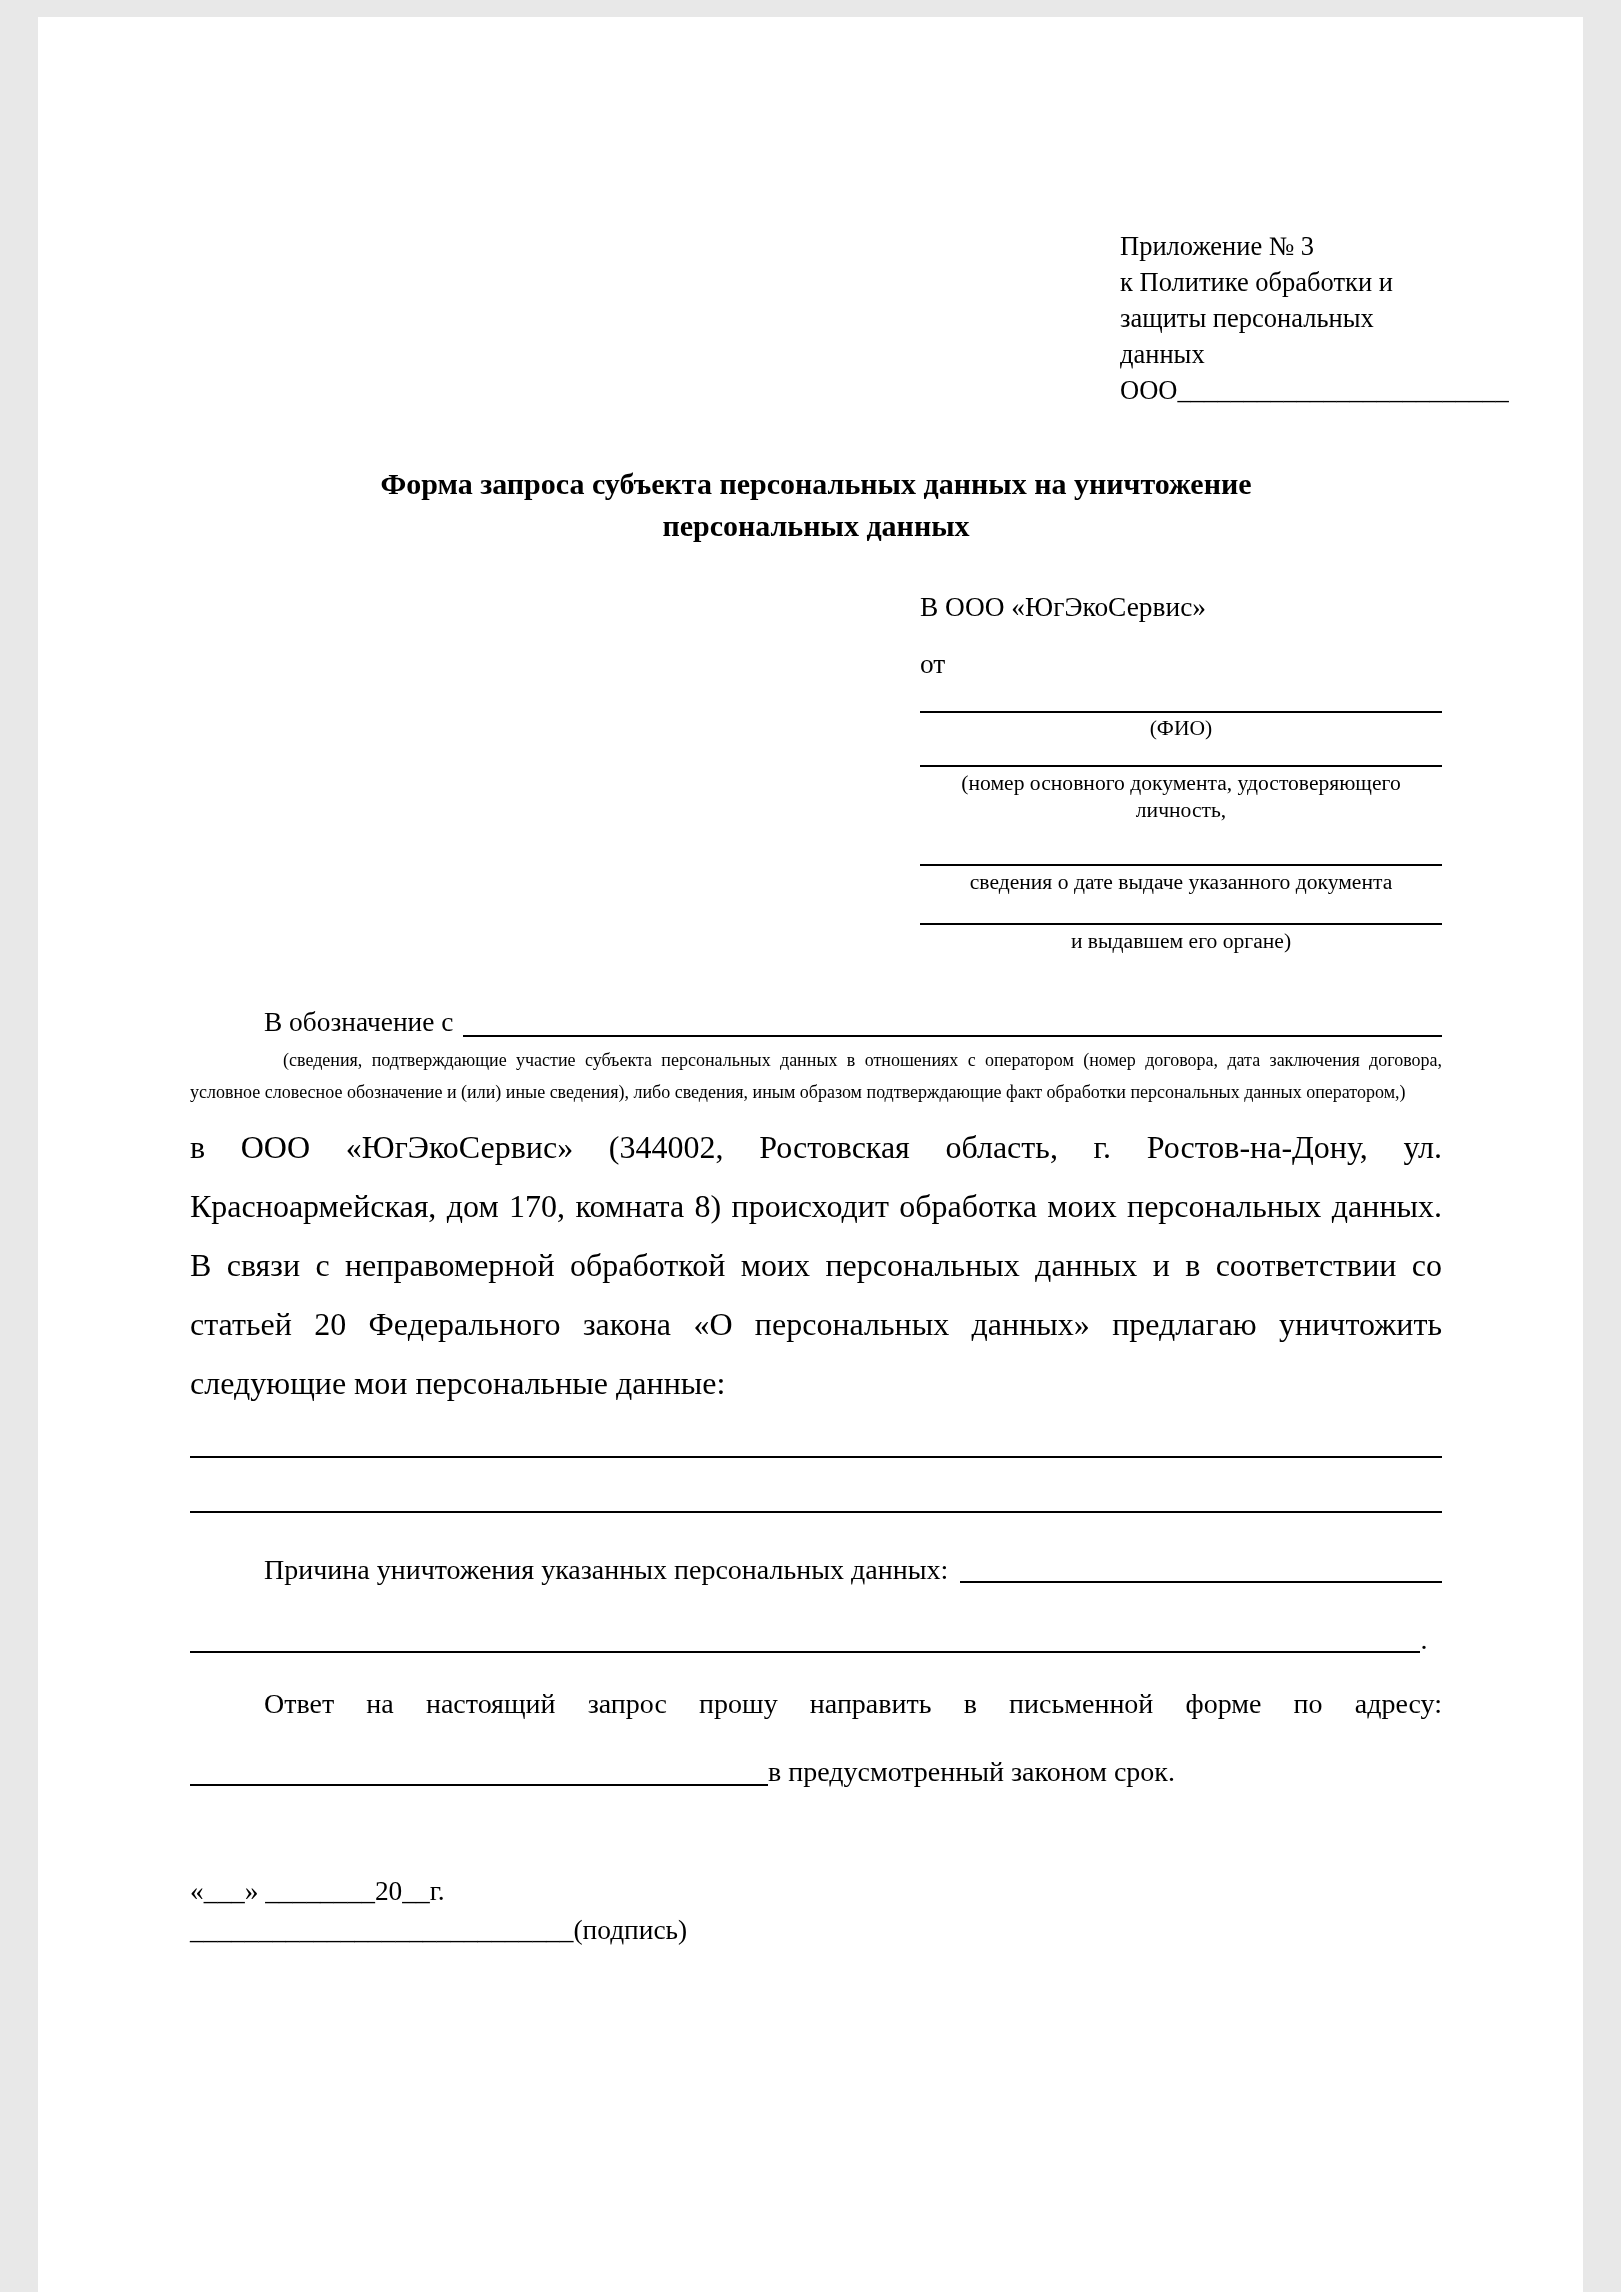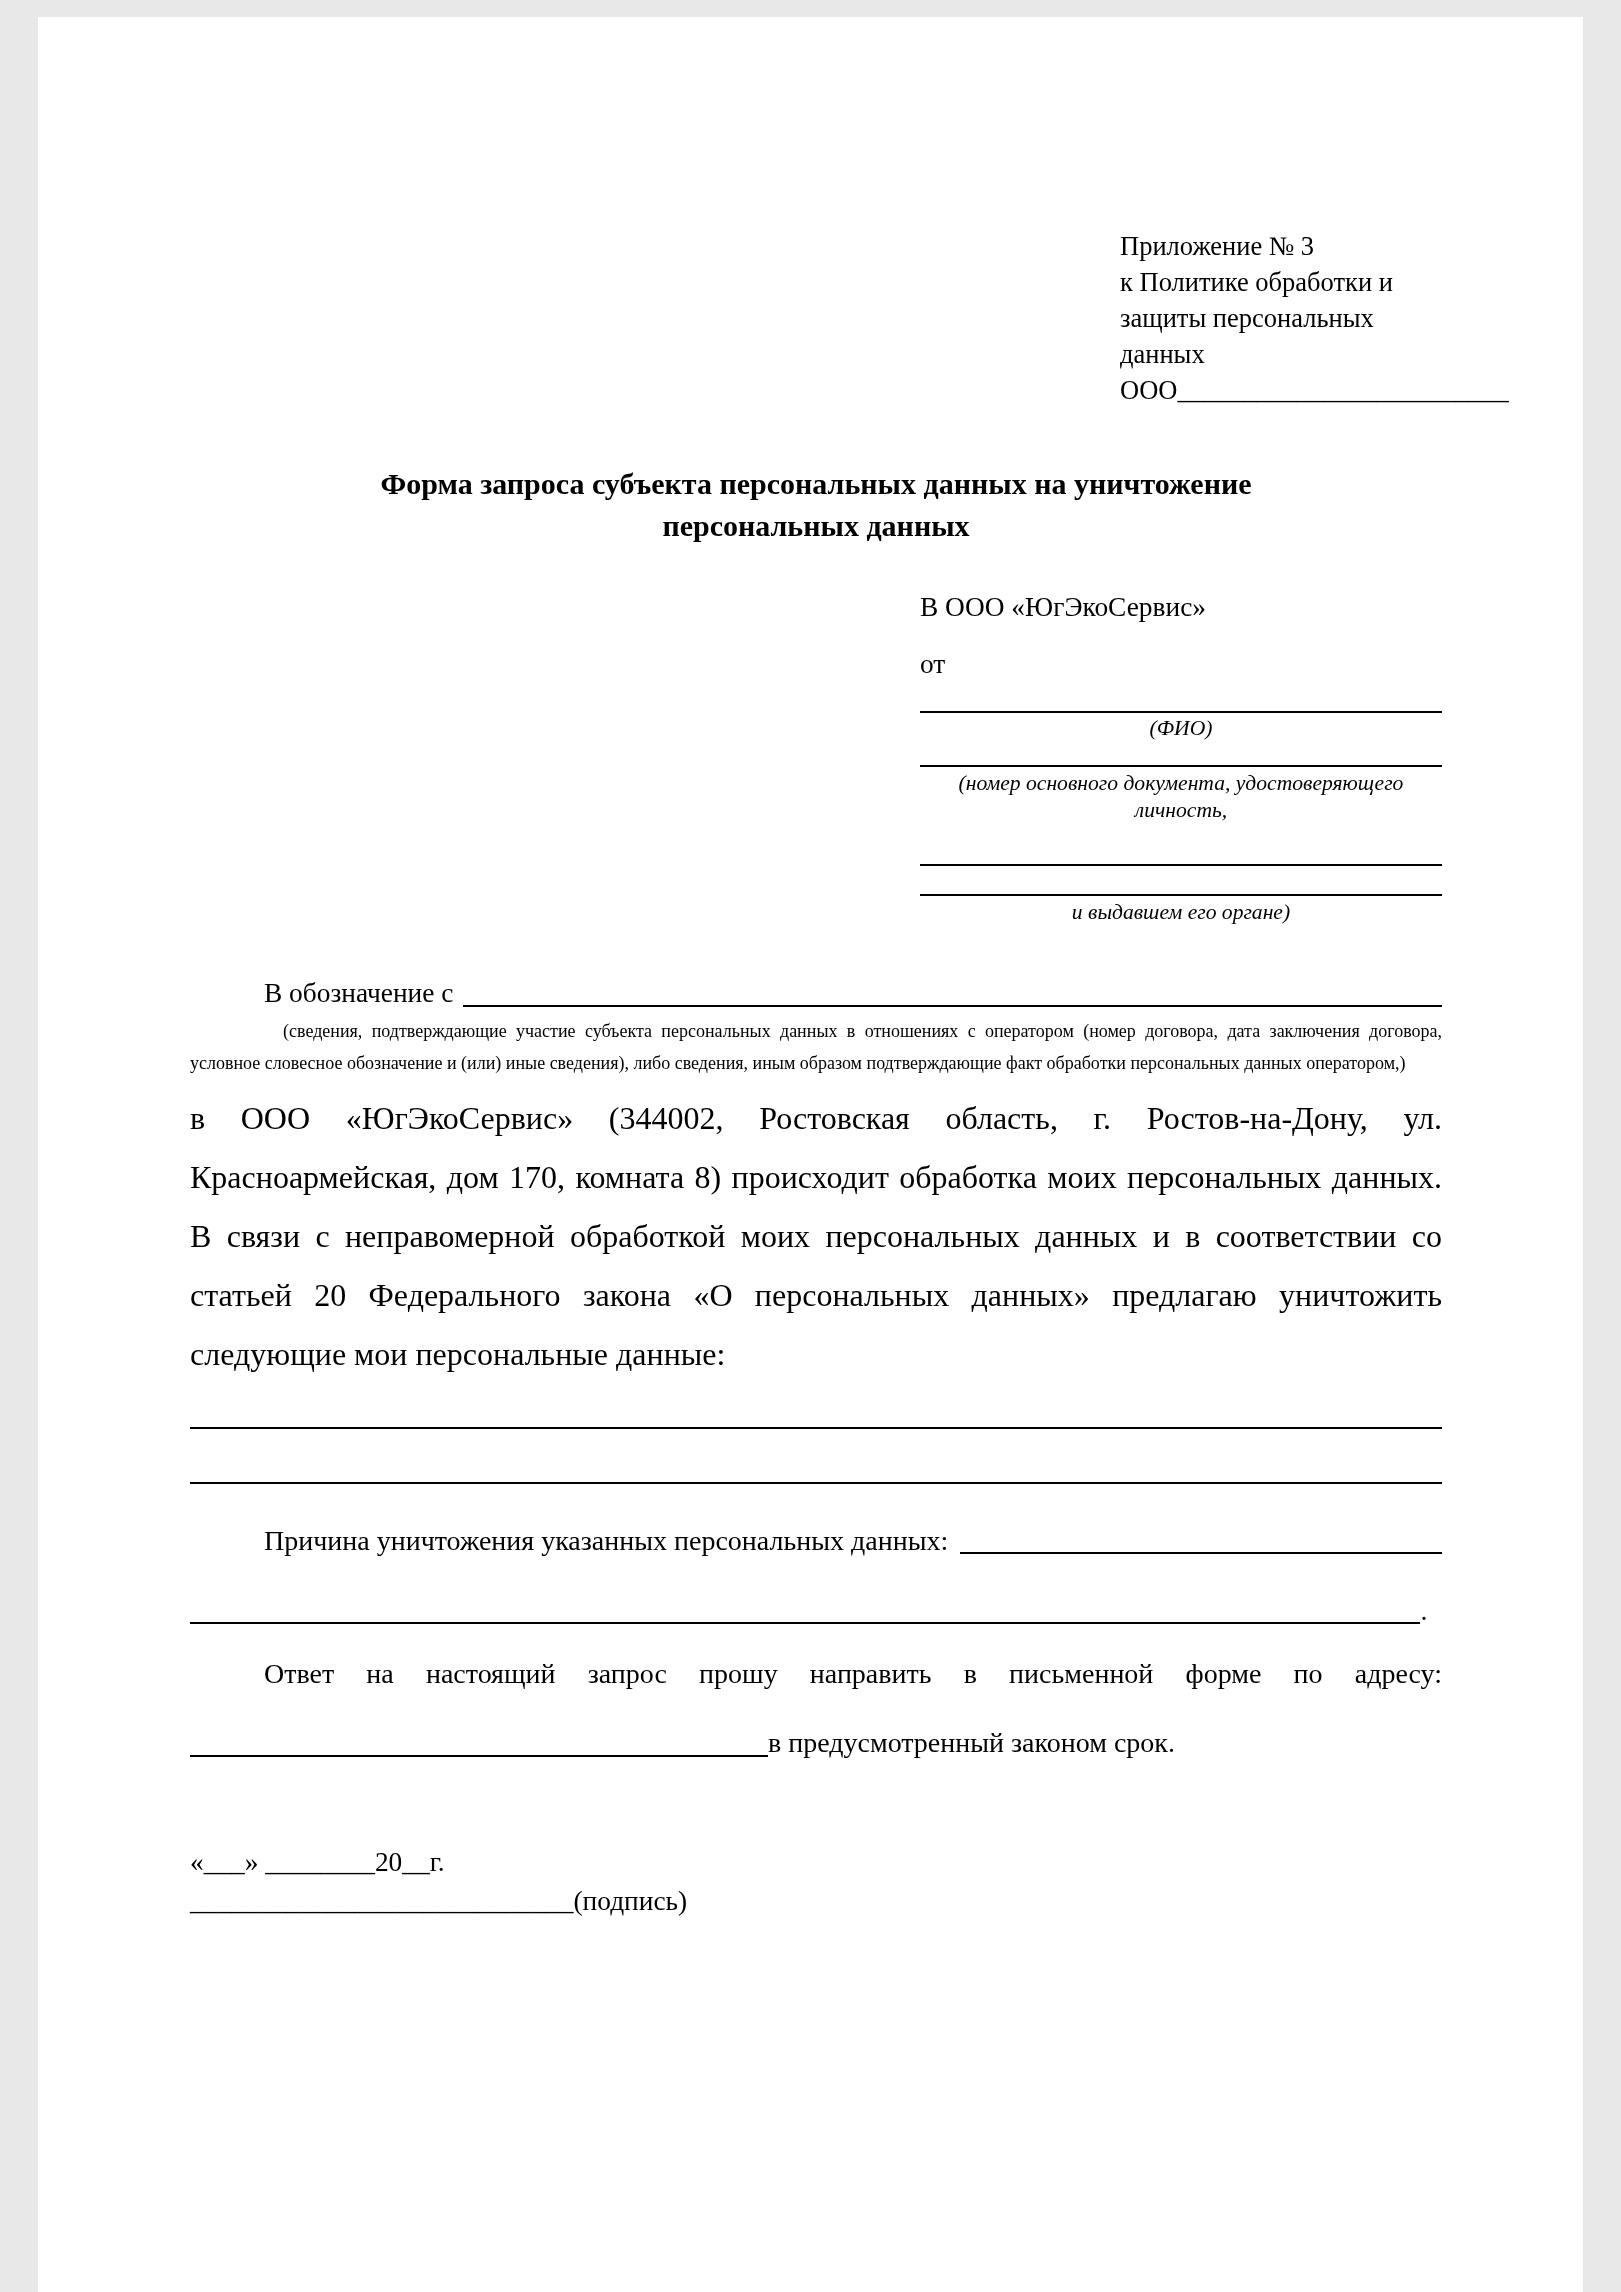--- a/index.html
+++ b/index.html
@@ -35,21 +35,20 @@
   .field-line { border-bottom: 2px solid #000; height: 0; }
   .fl-1 { margin-top: 31px; }
   .fl-2 { margin-top: 23.5px; }
   .fl-3 { margin-top: 41px; }
   .fl-4 { margin-top: 27.4px; }
   .field-caption {
     font-size: 21.6px;
     line-height: 26.5px;
     text-align: center;
     margin-top: 2.9px;
-    font-style: italic;
   }
 
   
   .accordance { display: flex; align-items: flex-end; margin-top: 49px; font-size: 27.4px; line-height: 39px; padding-left: 74px; }
   .accordance-blank { flex: 1; border-bottom: 2px solid #000; margin-left: 9.8px; margin-bottom: 5.9px; height: 0; align-self: flex-end; }
 
   
   .smallprint {
     margin: 2px 0 0;
     font-size: 18px;
@@ -123,20 +122,21 @@
     <div>В ООО «ЮгЭкоСервис»</div>
     <div class="from-label">от</div>
 
     <div class="field-line fl-1"></div>
     <div class="field-caption">(ФИО)</div>
 
     <div class="field-line fl-2"></div>
     <div class="field-caption">(номер основного документа, удостоверяющего личность,</div>
 
     <div class="field-line fl-3"></div>
+    <div class="field-caption">сведения о дате выдаче указанного документа</div>
 
     <div class="field-line fl-4"></div>
     <div class="field-caption">и выдавшем его органе)</div>
   </div>
 
   <div class="accordance">
     <span>В обозначение с</span>
     <span class="accordance-blank"></span>
   </div>
 

